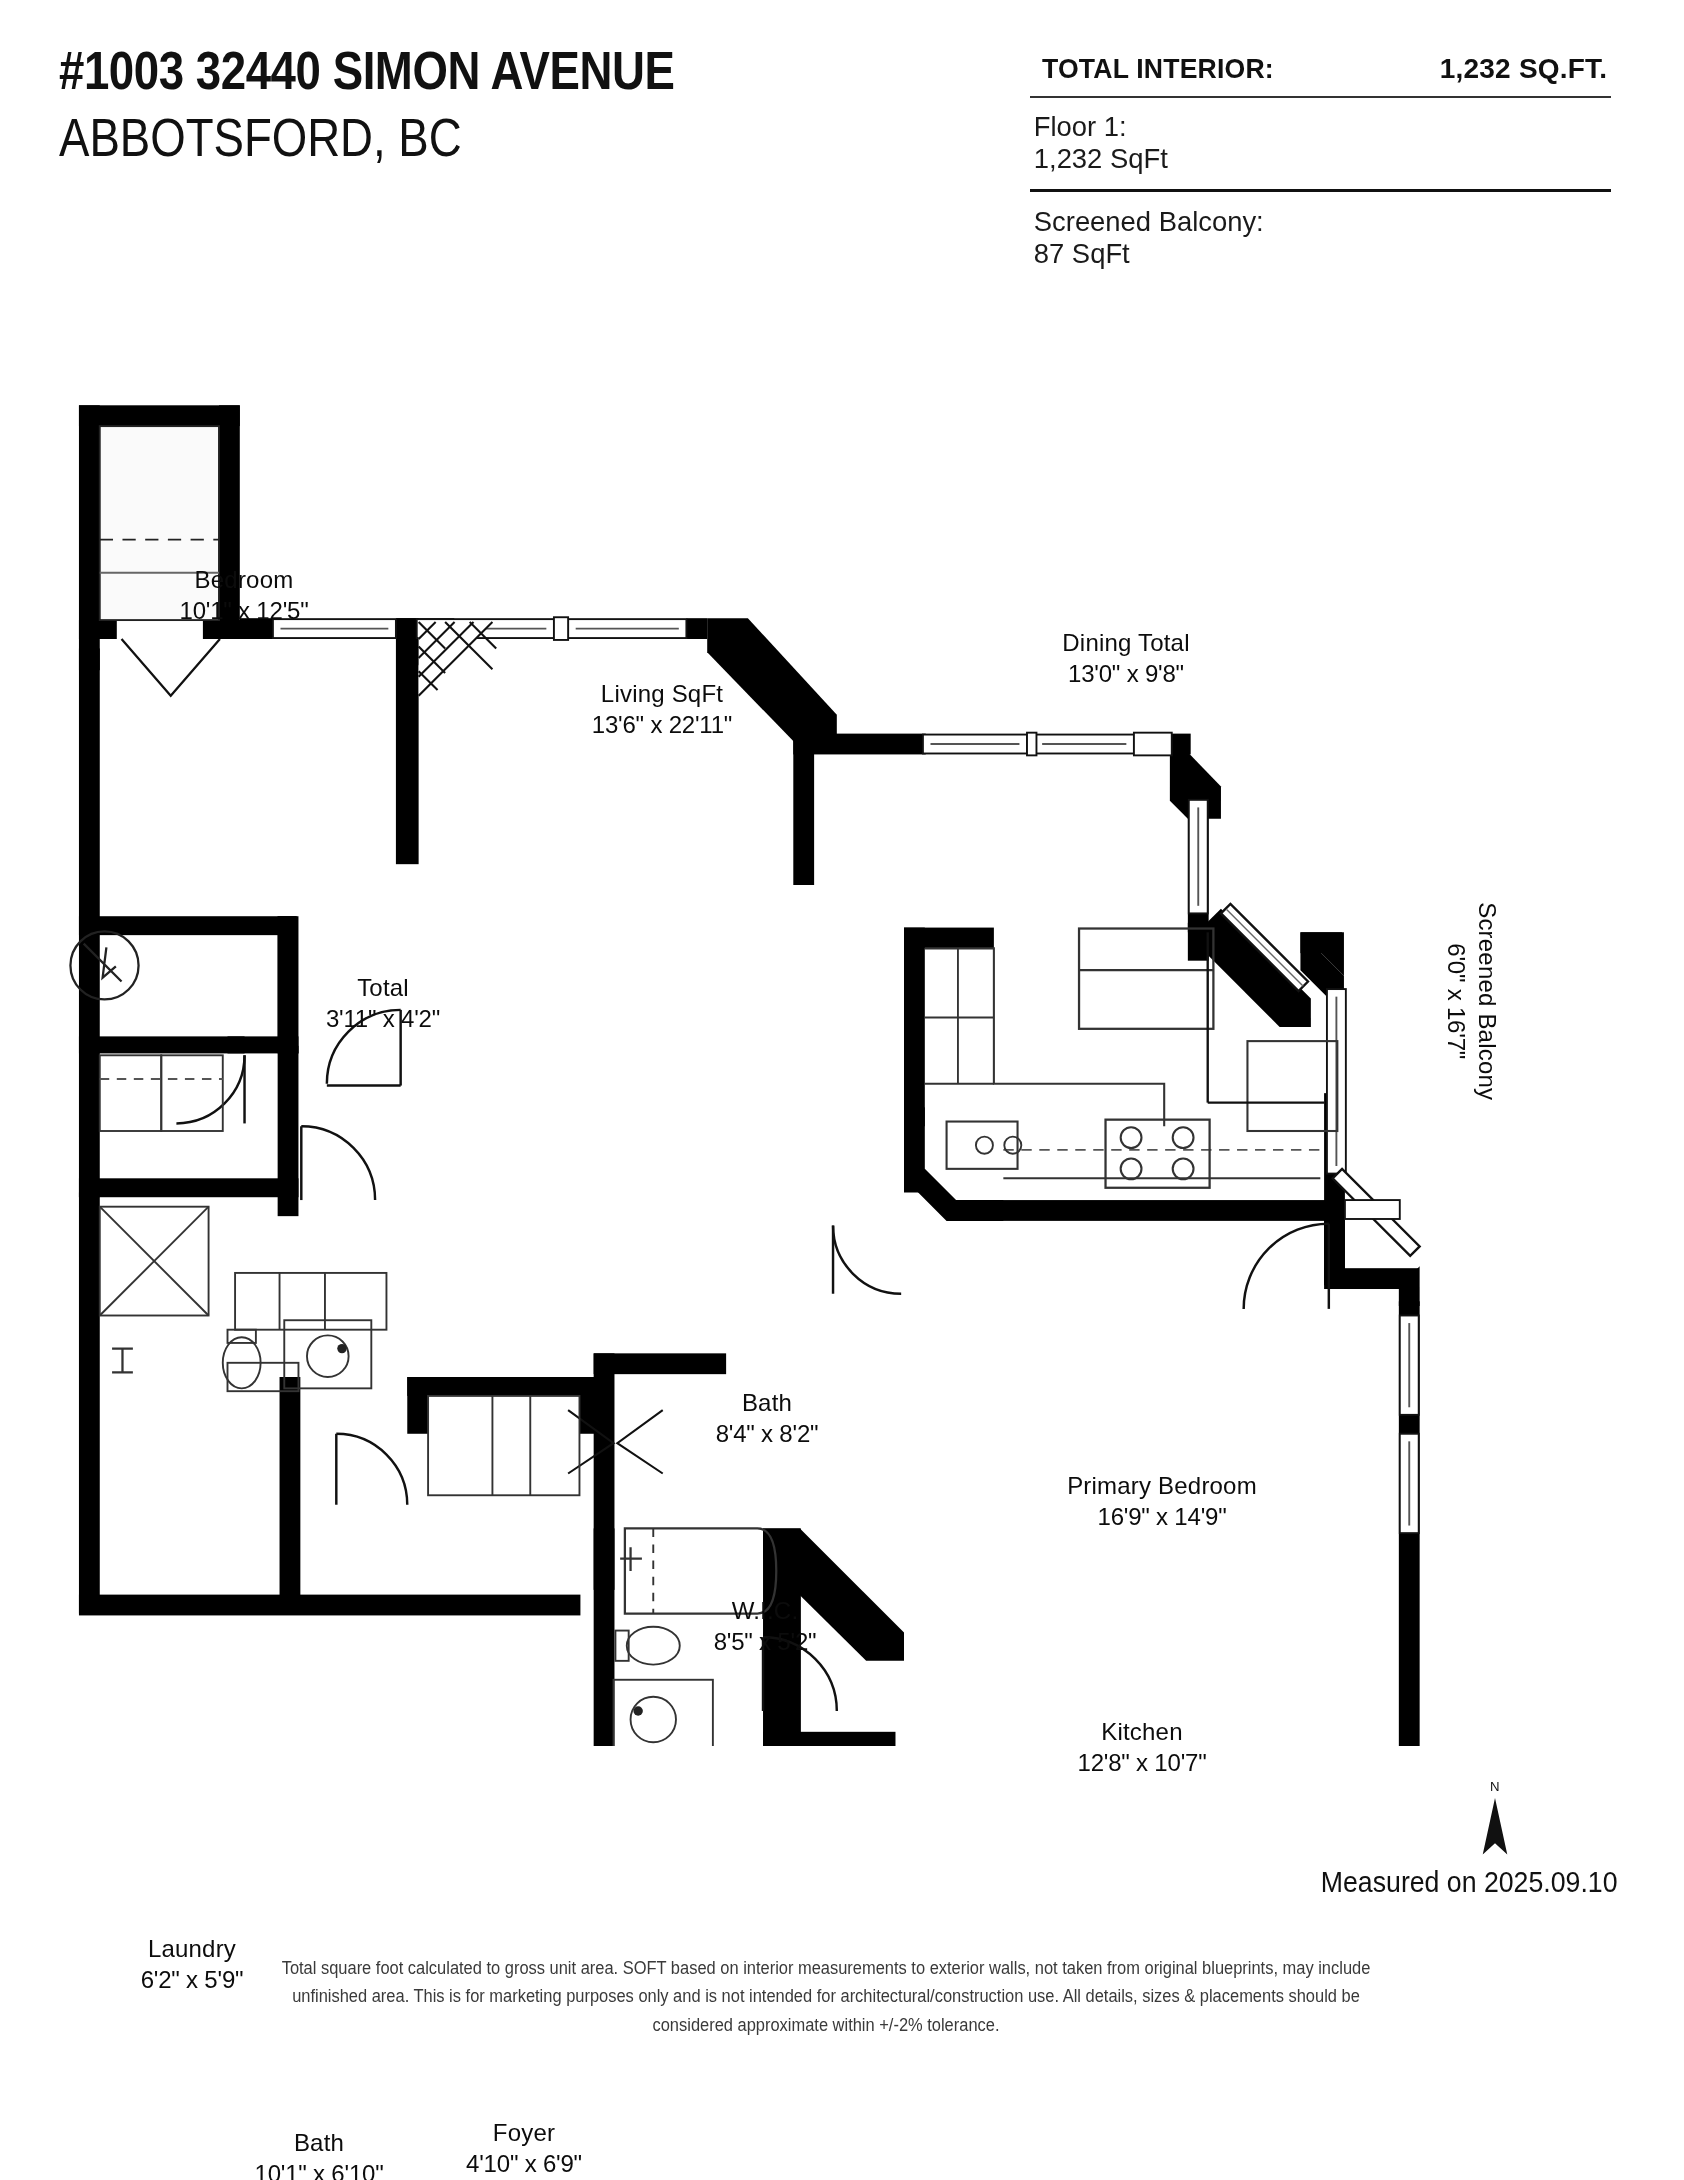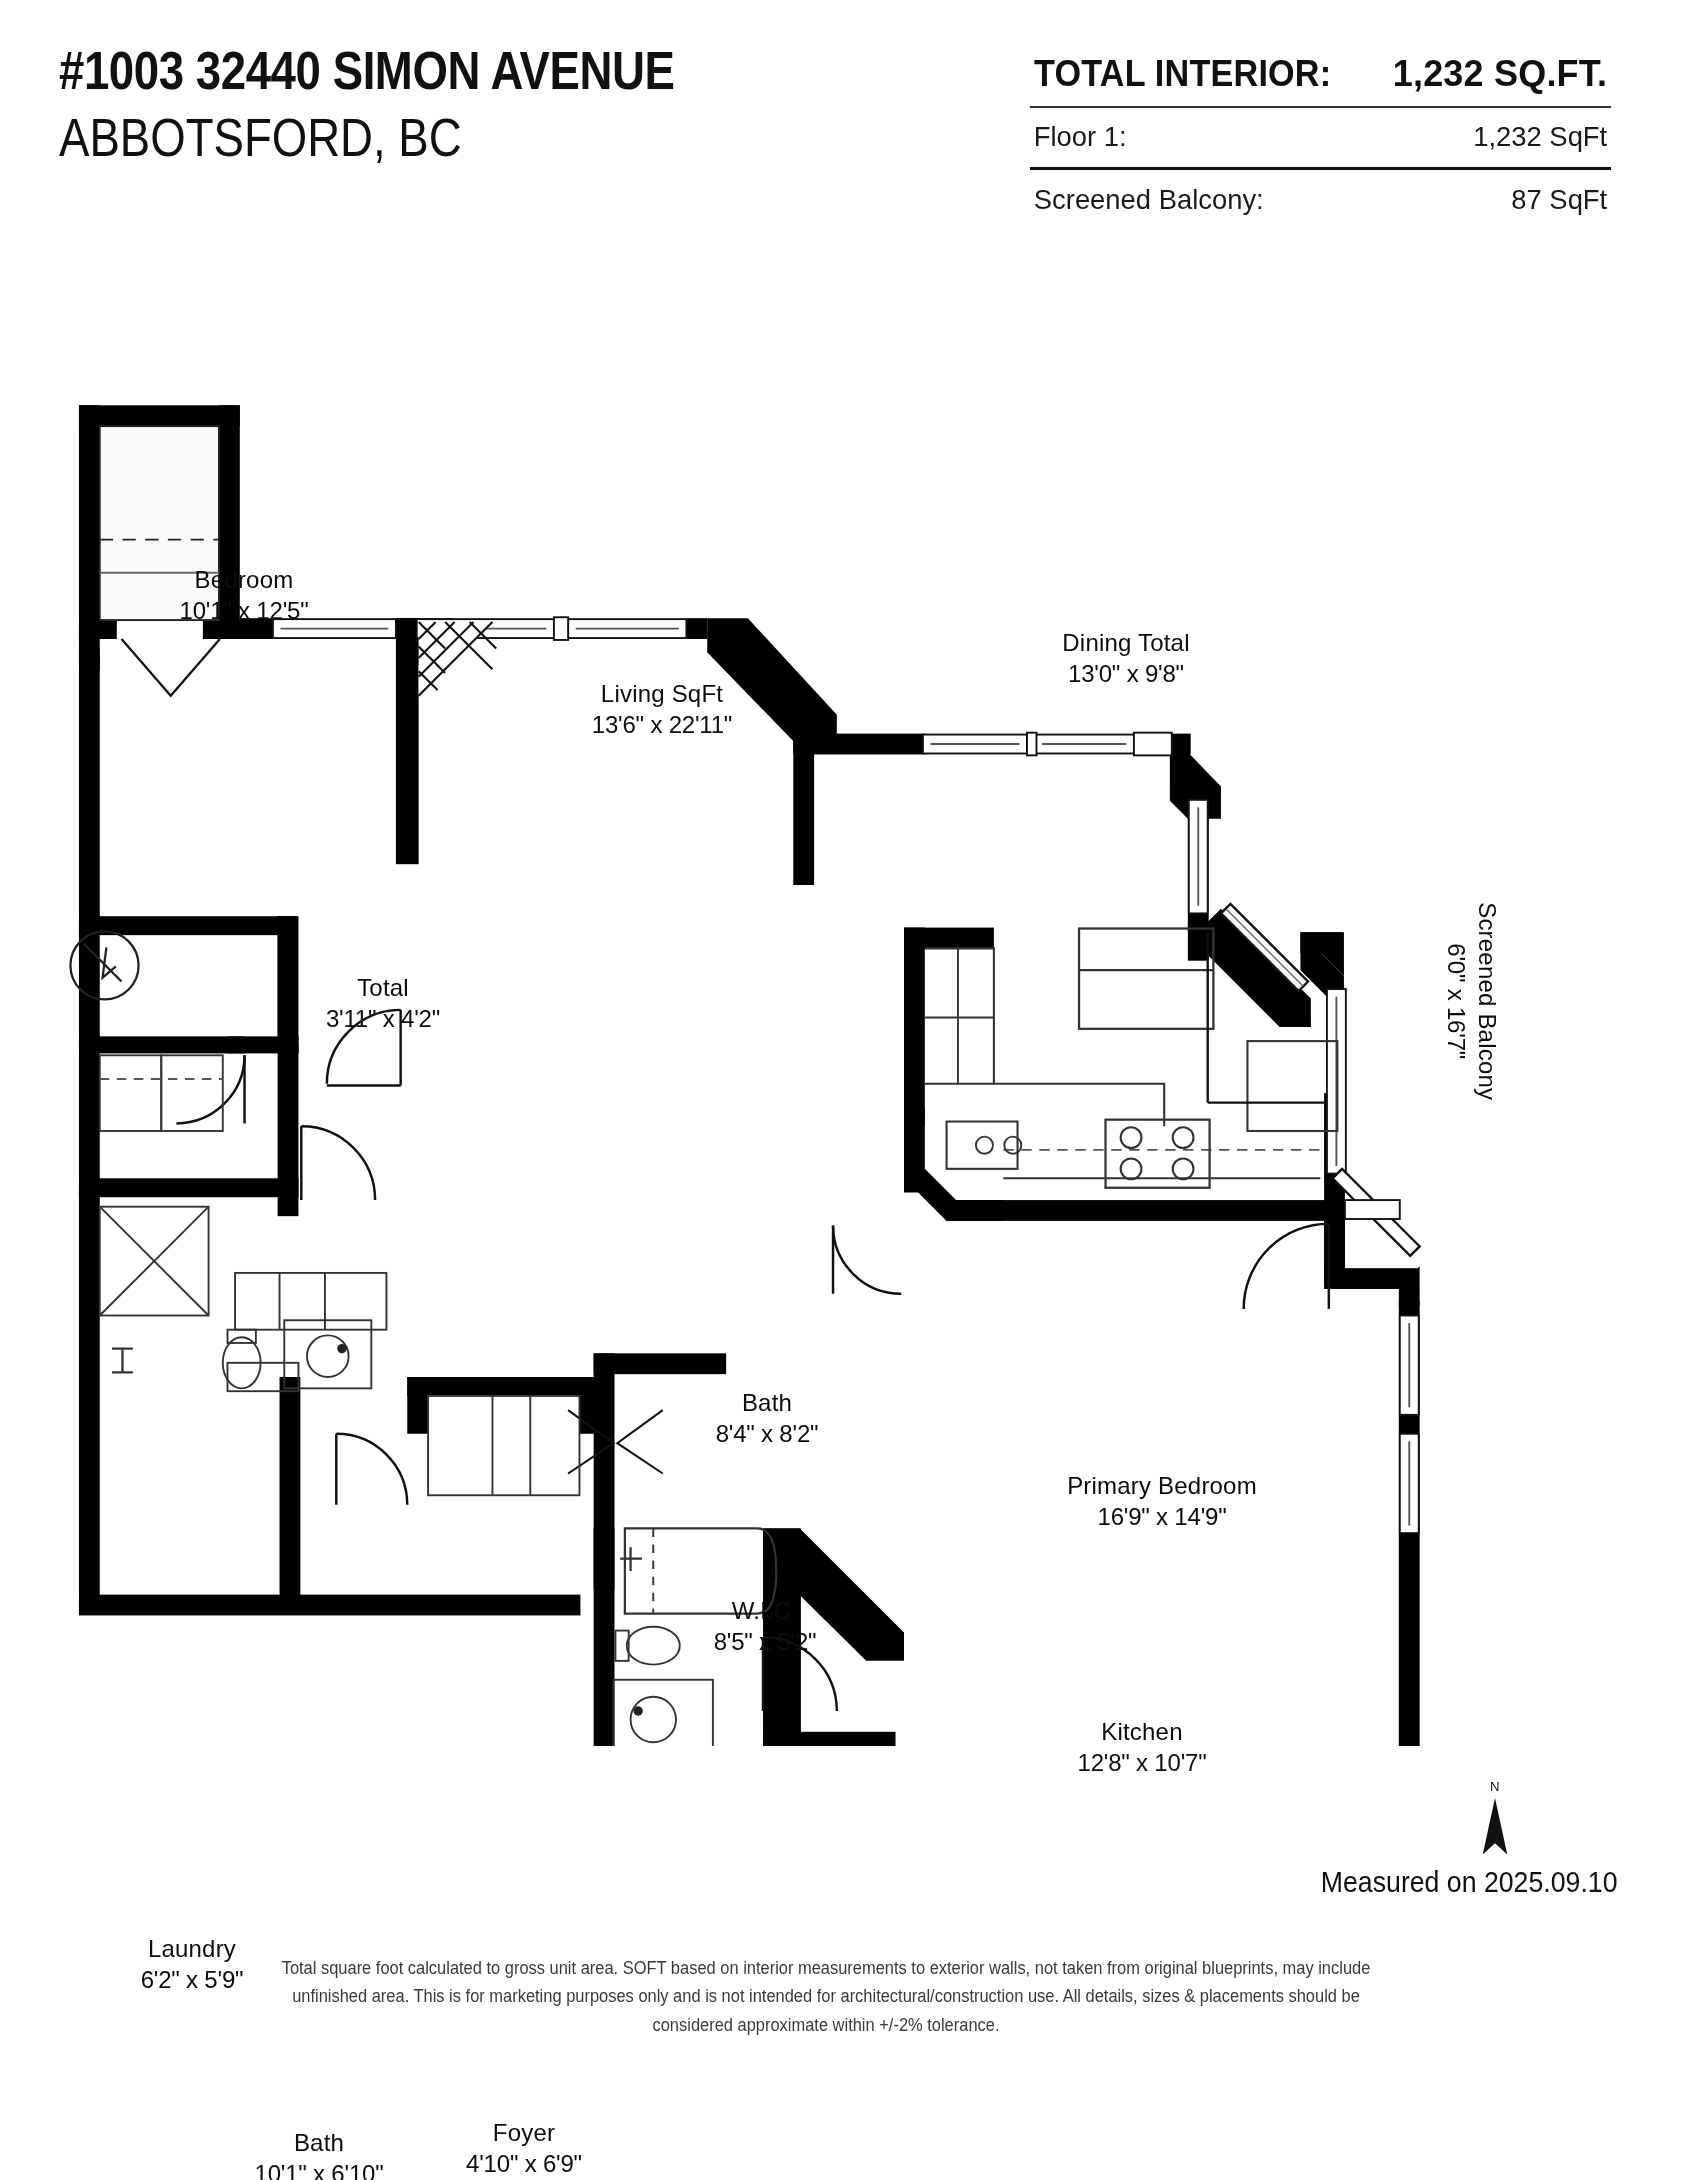--- a/index.html
+++ b/index.html
@@ -23,28 +23,30 @@
   }
   .title-line2 {
     font-size: 53px; font-weight: 400; letter-spacing: 0px;
     line-height: 1.18; white-space: nowrap; margin-top: 9.5px;
     transform: scaleX(0.86); transform-origin: left center;
   }
 
   .area-table { position: absolute; left: 1030px; top: 53px; width: 581px; }
   .area-total {
     display: flex; justify-content: space-between; align-items: center;
-    font-size: 36px; font-weight: 700; letter-spacing: 0.2px;
+    font-size: 28px; font-weight: 700; letter-spacing: 0.2px;
     padding: 0 3.8px 11.4px 3.8px;
+    margin-left: 8px;
   }
   .area-total .lbl { transform: scaleX(0.95); transform-origin: left center; }
   .area-row {
     display: flex; justify-content: space-between; align-items: baseline;
     font-size: 27.4px; font-weight: 400; color: #1a1a1a;
     padding: 13.2px 3.8px 13.2px 3.8px;
+    flex-direction: column;
   }
   .rule-thin { height: 1.9px; background: #333; width: 100%; }
   .rule-thick { height: 3.8px; background: #111; width: 100%; }
 
   
   .plan { position: absolute; left: 0; top: 270px; width: 1685px; height: 1476px; }
   .plan svg { display: block; }
 
   
   .rlabel {

